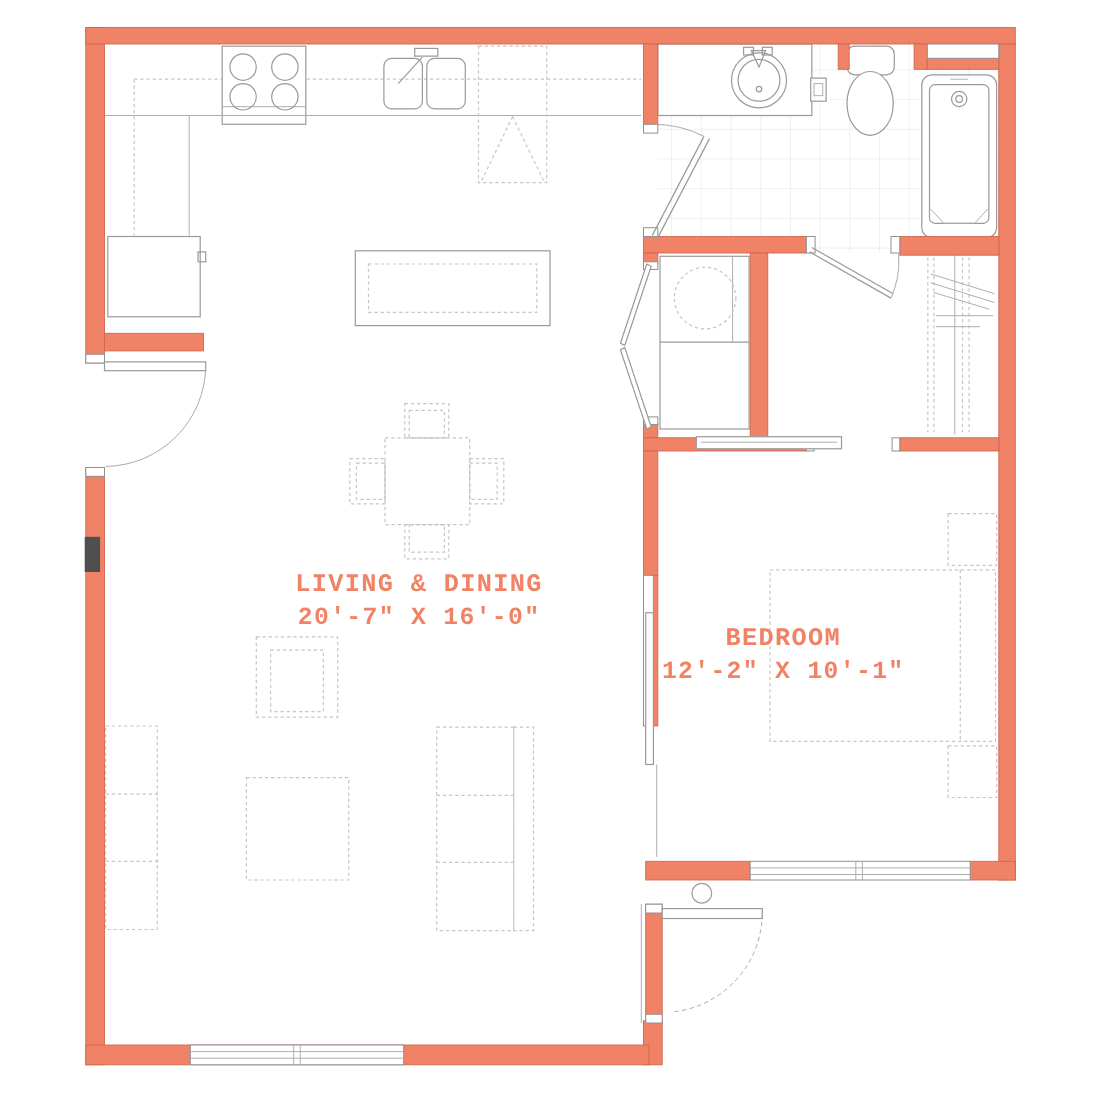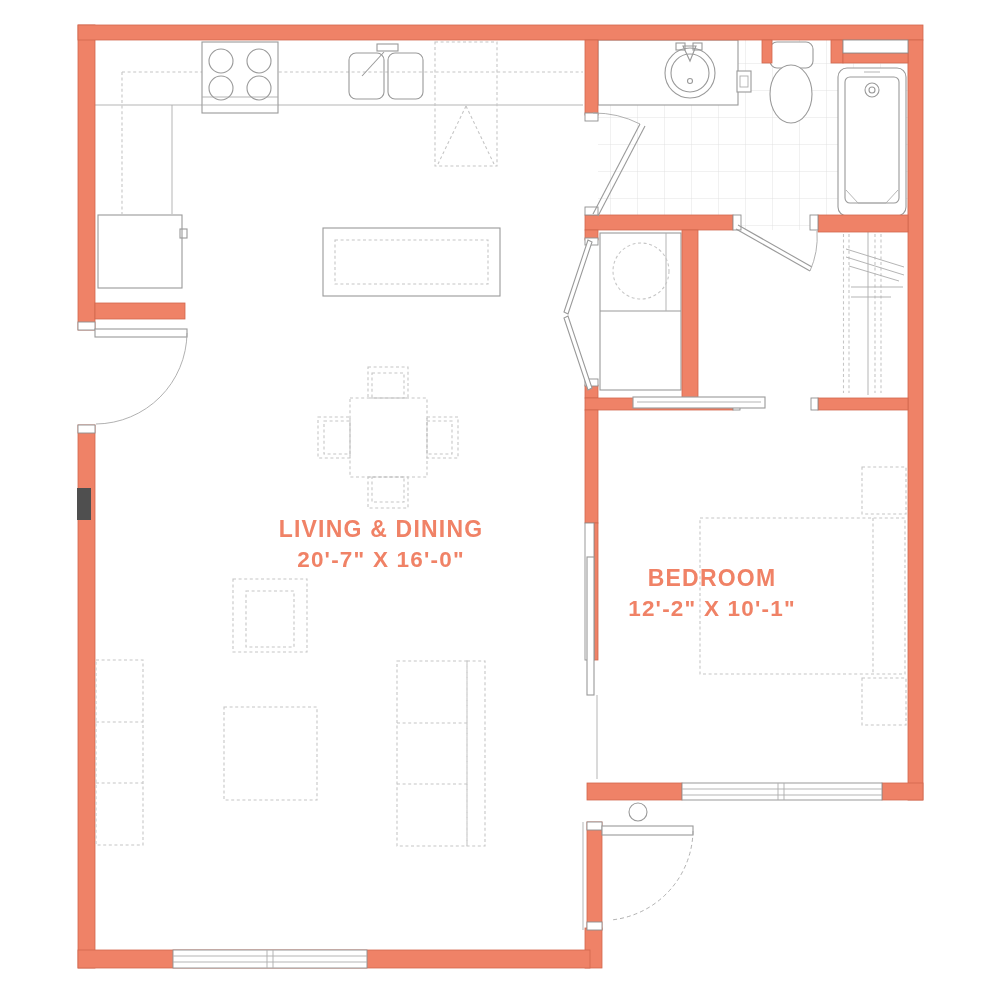--- a/index.html
+++ b/index.html
@@ -1,21 +1,21 @@
 <!DOCTYPE html>
 <html style="--wall: #ef8267; --wall-edge: #d2664e; --label: #f08266; --line: #9a9a9a; --thin: #adadad; --dash: #c6c6c6; --tile: #e0e0e0; --panel: #4f4f4f; --bg: #ffffff;"><head>
 <meta charset="utf-8">
 <style>
   :root{
     --wall:#ef8267; --wall-edge:#d2664e; --label:#f08266; --line:#9a9a9a;
     --thin:#adadad; --dash:#c6c6c6; --tile:#e0e0e0; --panel:#4f4f4f; --bg:#ffffff;
   }
   html,body{margin:0;padding:0;background:var(--bg);}
   #plan-wrap{position:relative;width:1000px;height:1000px;background:var(--bg);
-    font-family:Liberation Sans, sans-serif;}
+    font-family:Liberation Mono, monospace;}
   svg{position:absolute;left:0;top:0;}
   .wall{fill:var(--wall);stroke:var(--wall-edge);stroke-width:.8;}
   .jamb{fill:#fff;stroke:#8f8f8f;stroke-width:.9;}
   .fixture{fill:#fff;stroke:var(--line);stroke-width:1.1;}
   .lineonly{fill:none;stroke:var(--line);stroke-width:1.1;}
   .thin{fill:none;stroke:var(--thin);stroke-width:.9;}
   .dashed{fill:none;stroke:var(--dash);stroke-width:1.1;stroke-dasharray:3 2.6;}
   .arc{fill:none;stroke:#a8a8a8;stroke-width:.9;}
   .arcdash{fill:none;stroke:#a8a8a8;stroke-width:.9;stroke-dasharray:4 3;}
   .panel{fill:var(--panel);}

